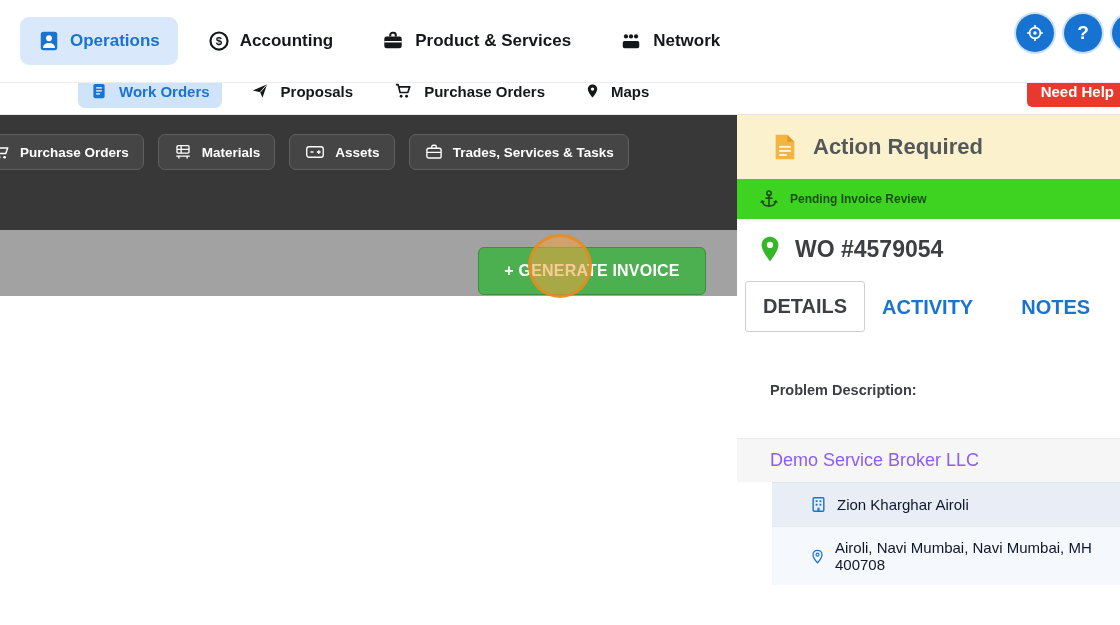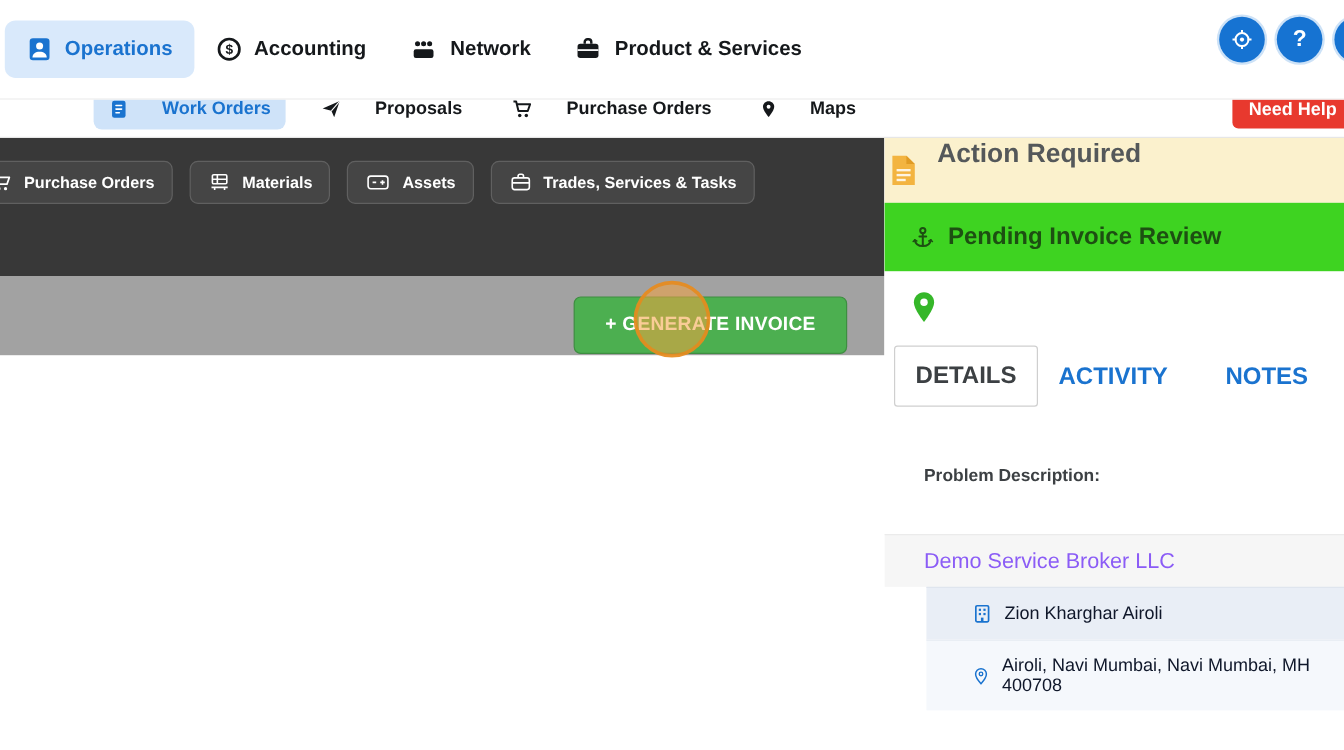--- a/index.html
+++ b/index.html
@@ -8,21 +8,21 @@
     font-family: "Liberation Sans", sans-serif;
     background: #ffffff;
     position: relative;
   }
   .icon { display: inline-flex; align-items: center; justify-content: center; flex: 0 0 auto; }
 
   
   .topnav {
     position: absolute; top: 0; left: 0; width: 1120px; height: 83px;
     background: #fff; border-bottom: 1px solid #ededed;
-    display: flex; align-items: center; padding-left: 4px; gap: 0; z-index: 6;
+    display: flex; align-items: center; padding-left: 20px; gap: 12px; z-index: 6;
   }
   .topnav-item {
     display: flex; align-items: center; gap: 10px;
     font-size: 17px; font-weight: 700; color: #15181b;
     padding: 13px 18px; border-radius: 9px; white-space: nowrap; cursor: pointer;
   }
   .topnav-item.active { background: #d9e9fb; color: #1a73cf; }
   .topnav-right {
     position: absolute; right: -30px; top: 14px; display: flex; gap: 10px;
   }
@@ -34,21 +34,21 @@
     box-shadow: 0 0 0 2px #cde2f7;
   }
 
   
   .subnav {
     position: absolute; top: 67px; left: 0; width: 1120px; height: 48px;
     background: #fff; border-bottom: 1px solid #e6e6e6;
     display: flex; align-items: center; padding-left: 78px; gap: 16px; z-index: 5;
   }
   .subnav-item {
-    display: flex; align-items: center; gap: 27px;
+    display: flex; align-items: flex-end; gap: 11px;
     font-size: 15px; font-weight: 700; color: #15181b;
     padding: 8px 12px; border-radius: 7px; white-space: nowrap; cursor: pointer;
   }
   .subnav-item.active { background: #cfe3f9; color: #1a73cf; }
   .need-help {
     position: absolute; right: -8px; top: 9px;
     background: #e8392e; color: #fff; font-size: 15px; font-weight: 700;
     padding: 7px 14px; border-radius: 5px; cursor: pointer; white-space: nowrap;
   }
 
@@ -83,28 +83,28 @@
     border: 3px solid rgba(230, 137, 27, 0.85);
     z-index: 3; pointer-events: none;
   }
 
   
   .panel {
     position: absolute; top: 115px; left: 737px; width: 383px; height: 510px;
     background: #fff; overflow: hidden;
   }
   .action-required {
-    height: 54px; background: #fbf1cd;
-    display: flex; padding-left: 4px; gap: 16px;
+    height: 64px; background: #fbf1cd;
+    display: flex; align-items: center; padding-left: 36px; gap: 16px;
     font-size: 22px; font-weight: 700; color: #54585a;
   }
   .status-bar {
-    height: 57px; background: #3ed321;
+    height: 40px; background: #3ed321;
     display: flex; align-items: center; padding-left: 22px; gap: 11px;
-    font-size: 20px; font-weight: 700; color: #1d4f12;
+    font-size: 12px; font-weight: 700; color: #1d4f12;
   }
   .wo-row {
     display: flex; align-items: center; gap: 14px;
     padding: 16px 0 10px 22px;
     font-size: 23px; font-weight: 700; color: #3c4043;
   }
   .tabs-row {
     display: flex; align-items: flex-end; padding-left: 8px; margin-top: 8px;
     white-space: nowrap;
   }
@@ -150,37 +150,37 @@
       <svg width="22" height="22" viewBox="0 0 24 24">
           <circle cx="12" cy="12" r="9.3" fill="none" stroke="#15181b" stroke-width="2.4"></circle>
           <text x="12" y="16.5" font-size="12.5" font-weight="bold" text-anchor="middle" fill="#15181b">$</text>
         </svg>
     </span>
     <span>Accounting</span>
   </div>
   <div class="topnav-item">
     <span class="icon">
       <svg width="24" height="22" viewBox="0 0 24 24">
+          <path d="M9 7V5.5A2.5 2.5 0 0 1 11.5 3h1A2.5 2.5 0 0 1 15 5.5V7" fill="none" stroke="#15181b" stroke-width="2.2"></path>
+          <rect x="2.5" y="7" width="19" height="13" rx="2.5" fill="#15181b"></rect>
+          <rect x="2.5" y="12" width="19" height="1.6" fill="#fff"></rect>
+        </svg>
+    </span>
+    <span>Product &amp; Services</span>
+  </div>
+  <div class="topnav-item">
+    <span class="icon">
+      <svg width="24" height="22" viewBox="0 0 24 24">
           <circle cx="6.5" cy="7" r="2.3" fill="#15181b"></circle>
           <circle cx="12" cy="7" r="2.3" fill="#15181b"></circle>
           <circle cx="17.5" cy="7" r="2.3" fill="#15181b"></circle>
           <rect x="3" y="12" width="18" height="8" rx="2" fill="#15181b"></rect>
         </svg>
     </span>
     <span>Network</span>
-  </div>
-  <div class="topnav-item">
-    <span class="icon">
-      <svg width="24" height="22" viewBox="0 0 24 24">
-          <path d="M9 7V5.5A2.5 2.5 0 0 1 11.5 3h1A2.5 2.5 0 0 1 15 5.5V7" fill="none" stroke="#15181b" stroke-width="2.2"></path>
-          <rect x="2.5" y="7" width="19" height="13" rx="2.5" fill="#15181b"></rect>
-          <rect x="2.5" y="12" width="19" height="1.6" fill="#fff"></rect>
-        </svg>
-    </span>
-    <span>Product &amp; Services</span>
   </div>
 
   <div class="topnav-right">
     <div class="circle-btn">
       <span class="icon">
         <svg width="20" height="20" viewBox="0 0 24 24">
             <circle cx="12" cy="12" r="6.5" fill="none" stroke="#fff" stroke-width="2"></circle>
             <circle cx="12" cy="12" r="2.1" fill="#fff"></circle>
             <path d="M12 2.5v4 M12 17.5v4 M2.5 12h4 M17.5 12h4" stroke="#fff" stroke-width="2"></path>
           </svg>
@@ -307,20 +307,21 @@
     <span>Pending Invoice Review</span>
   </div>
 
   <div class="wo-row">
     <span class="icon">
       <svg width="22" height="28" viewBox="0 0 24 30">
           <path d="M12 1.5C6.8 1.5 2.8 5.5 2.8 10.6 2.8 17.3 12 28.5 12 28.5s9.2-11.2 9.2-17.9C21.2 5.5 17.2 1.5 12 1.5z" fill="#35b729"></path>
           <circle cx="12" cy="10.5" r="3.4" fill="#fff"></circle>
         </svg>
     </span>
+    <span>WO #4579054</span>
   </div>
 
   <div class="tabs-row">
     <div class="panel-tab active">DETAILS</div>
     <div class="panel-tab">ACTIVITY</div>
     <div class="panel-tab">NOTES</div>
     <div class="panel-tab">ASSIGNMENT</div>
   </div>
 
   <div class="problem-label">Problem Description:</div>

